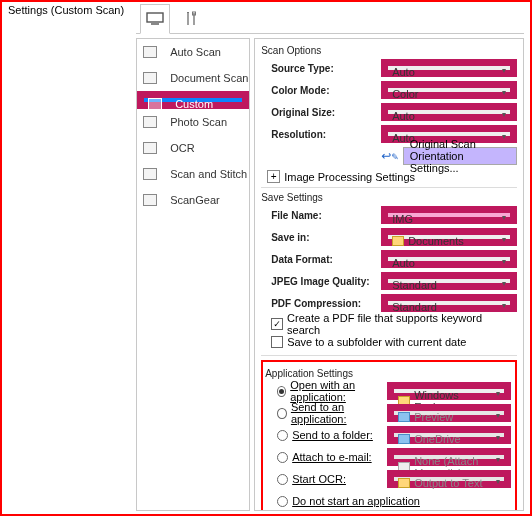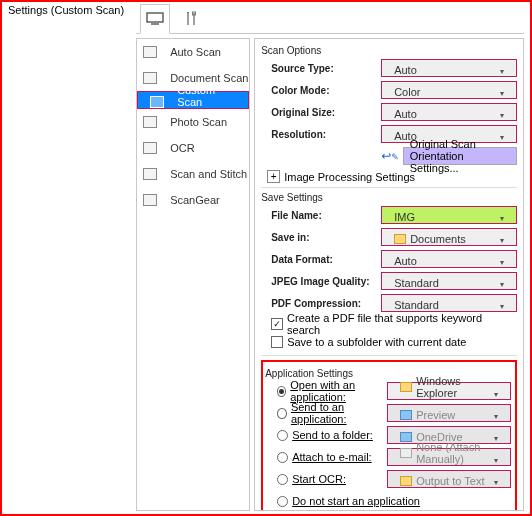--- a/index.html
+++ b/index.html
@@ -13,21 +13,21 @@
 .body { flex: 1; display: flex; gap: 4px; padding-top: 4px; overflow: hidden; }
 .sidebar { width: 114px; border: 1px solid #c8c8c8; background: #fff; }
 .side-item { height: 26px; display: flex; align-items: center; gap: 13px; padding-left: 6px; font-size: 10px; color: #333; }
 .side-item.sel { background: #0a84ff; color: #fff; }
 .side-ico { width: 14px; height: 12px; border: 1px solid #888; background: #f4f4f4; flex-shrink: 0; }
 .side-item.sel .side-ico { border-color: #fff; background: rgba(255,255,255,.4); }
 .main { flex: 1; border: 1px solid #c8c8c8; overflow-y: auto; padding: 4px 6px 4px 6px; position: relative; }
 .group-title { font-size: 10px; color: #222; margin: 2px 0 2px 0; }
 .row { display: flex; align-items: center; height: 20px; margin-bottom: 2px; }
 .lbl { width: 120px; font-size: 10px; color: #222; padding-left: 10px; font-weight: bold; }
-.sel { flex: 1; height: 18px; border: 1px solid #be185d; background: #efefef; display: flex; align-items: flex-end; justify-content: space-between; padding: 0 12px; font-size: 10px; color: #333; }
+.sel { flex: 1; height: 18px; border: 7px solid #be185d; background: #efefef; display: flex; align-items: flex-start; justify-content: space-between; padding: 0 4px; font-size: 10px; color: #333; }
 .sel .chev { font-size: 8px; color: #555; }
 .sel.disabled { background: #e6e6e6; color: #888; }
 .halfbtn { height: 18px; border: 1px solid #a8a8a8; background: #c4b5fd; display: flex; align-items: center; justify-content: center; padding: 0 6px; font-size: 10px; }
 .plusline { display: flex; align-items: center; gap: 4px; margin: 4px 0 2px 6px; }
 .plusbox { width: 13px; height: 13px; border: 1px solid #888; display: flex; align-items: center; justify-content: center; font-size: 10px; line-height: 1; }
 hr.sep { border: none; border-top: 1px solid #dcdcdc; margin: 4px 0; }
 .chk-row { display: flex; align-items: center; gap: 4px; padding-left: 10px; height: 18px; font-size: 10px; }
 .chk { width: 12px; height: 12px; border: 1px solid #666; display: flex; align-items: center; justify-content: center; font-size: 9px; }
 .radio-row { display: flex; align-items: center; height: 20px; margin-bottom: 2px; }
 .radio-lbl { width: 120px; font-size: 10px; display: flex; align-items: center; gap: 4px; padding-left: 10px; text-decoration: underline; }
@@ -136,21 +136,21 @@
         <div class="plusline">
             <span class="plusbox">+</span>
             <span>Image Processing Settings</span>
           </div>
 
         <hr class="sep">
 
         <div class="group-title">Save Settings</div>
         <div class="row">
             <span class="lbl">File Name:</span>
-            <div class="sel" style="background:#bef264">
+            <div class="sel" style="background:#f9a8d4">
               <span>IMG</span>
               <span class="chev">▾</span>
             </div>
           </div>
         <div class="row">
             <span class="lbl">Save in:</span>
             <div class="sel">
               <span style="display:flex;align-items:center">
                 <span class="sel-ico"></span>
                 <span>Documents</span>

